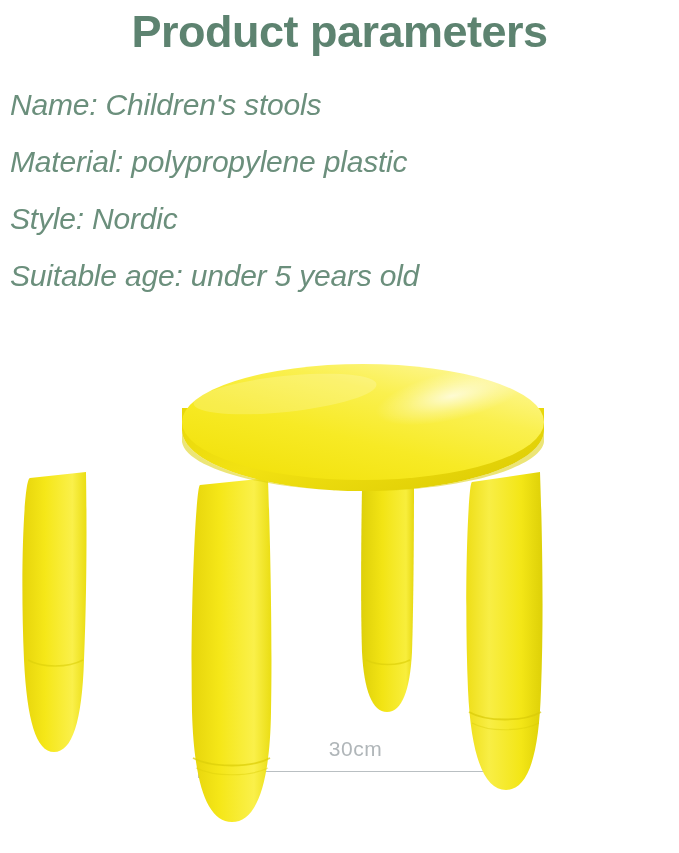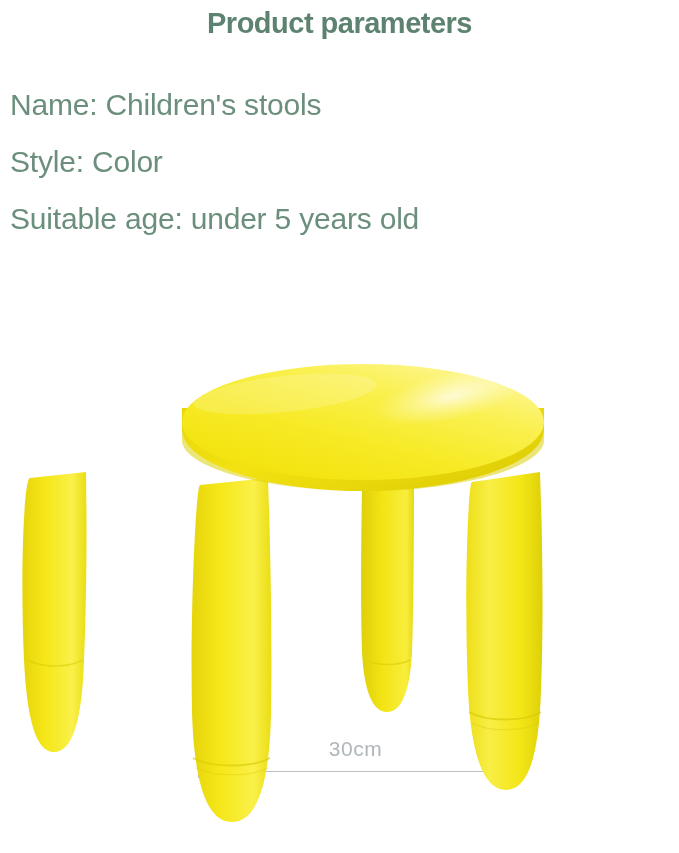--- a/index.html
+++ b/index.html
@@ -16,34 +16,35 @@
     -webkit-font-smoothing: antialiased;
   }
 
   
   .page-title {
     position: absolute;
     left: 0;
     top: 8px;
     width: 679px;
     text-align: center;
-    font-size: 29px;
+    font-size: 45px;
     font-weight: bold;
     color: #5d8370;
     letter-spacing: -0.5px;
     line-height: 1.05;
     white-space: nowrap;
   }
 
   
   .spec-list {
     position: absolute;
     left: 10px;
     top: 76px;
     width: 669px;
+    font-style: italic;
   }
   .spec-row {
     font-size: 30px;
     font-weight: 400;
     color: #6b8f7c;
     line-height: 57px;
     height: 57px;
     white-space: nowrap;
     letter-spacing: -0.2px;
   }
@@ -93,21 +94,22 @@
     top: 0;
   }
 </style>
 </head>
 <body>
 
 <div class="page-title">Product parameters</div>
 
 <div class="spec-list">
   <div class="spec-row">Name: Children's stools</div>
-  <div class="spec-row">Style: Color</div>
+  <div class="spec-row">Material: polypropylene plastic</div>
+  <div class="spec-row">Style: Nordic</div>
   <div class="spec-row">Suitable age: under 5 years old</div>
 </div>
 
 <div class="figure">
 
   <div class="dim-label-h">30cm</div>
   <div class="dim-line-h"></div>
   <div class="dim-tick-h left"></div>
   <div class="dim-tick-h right"></div>
 

